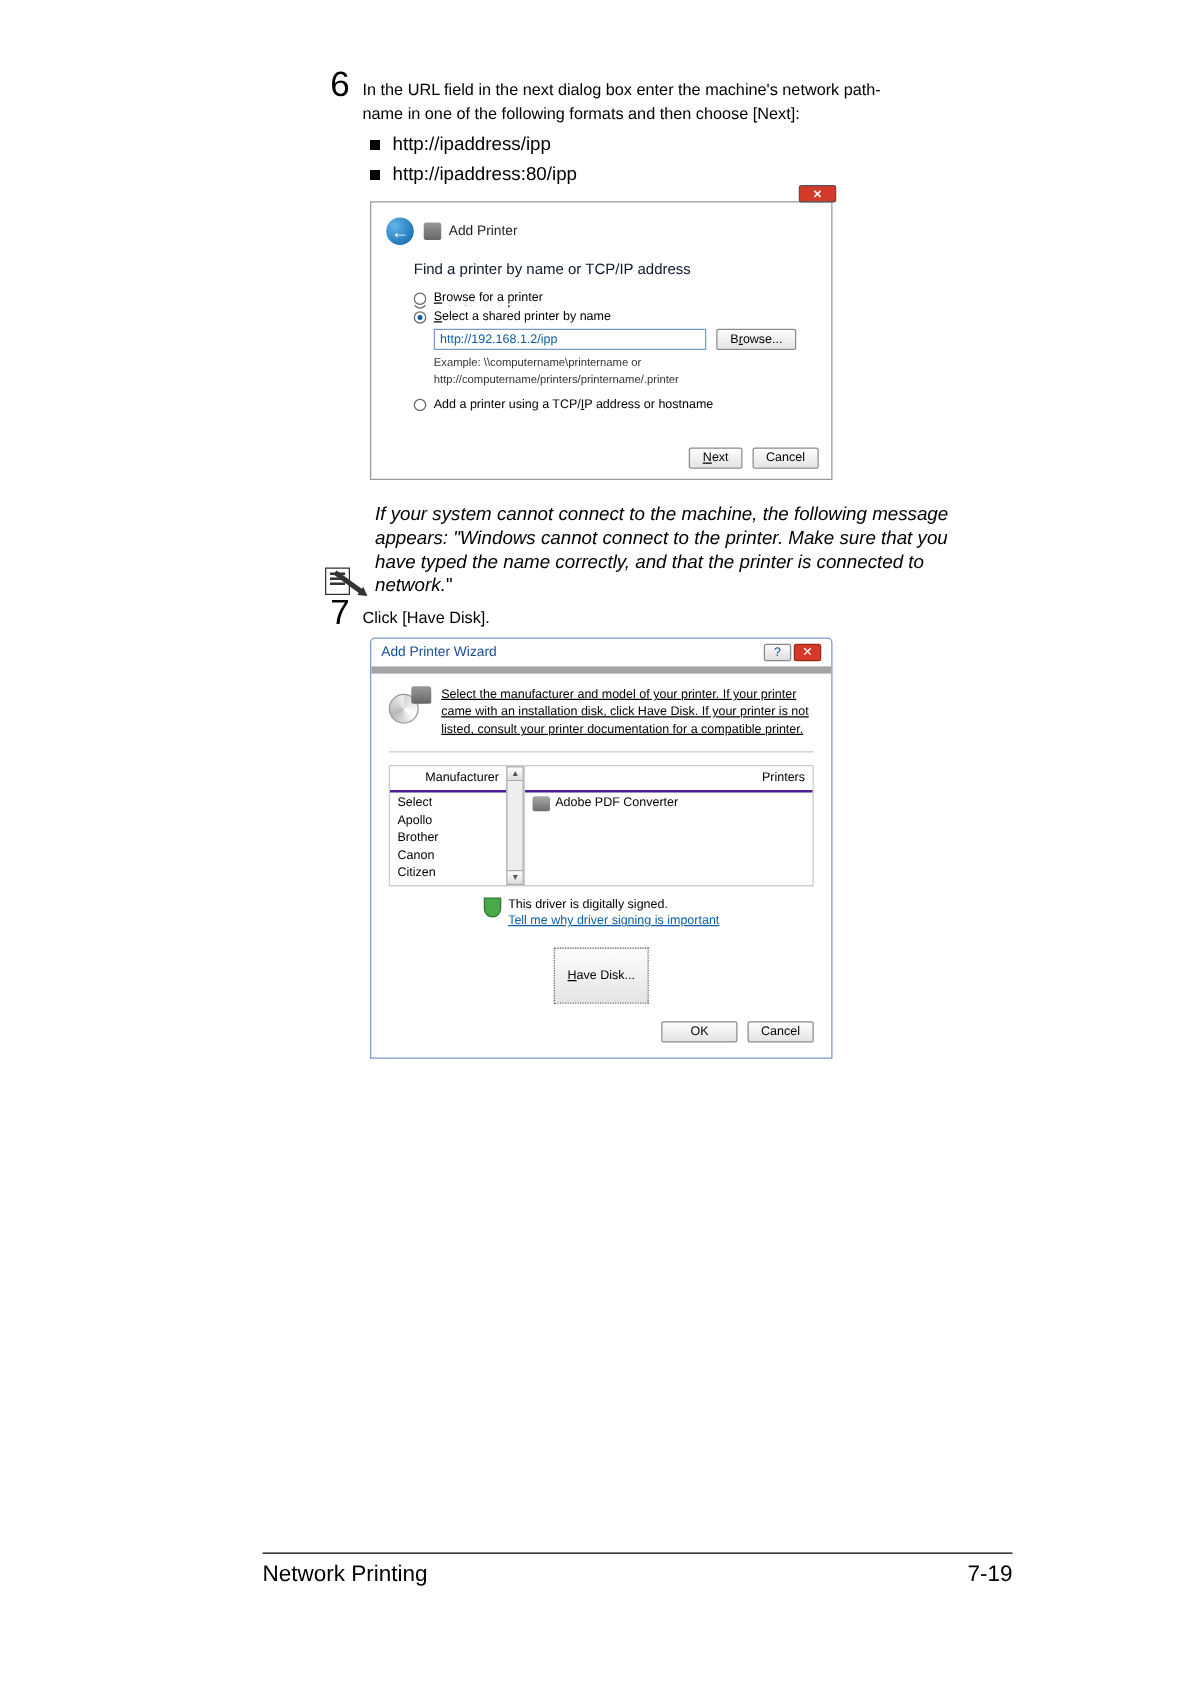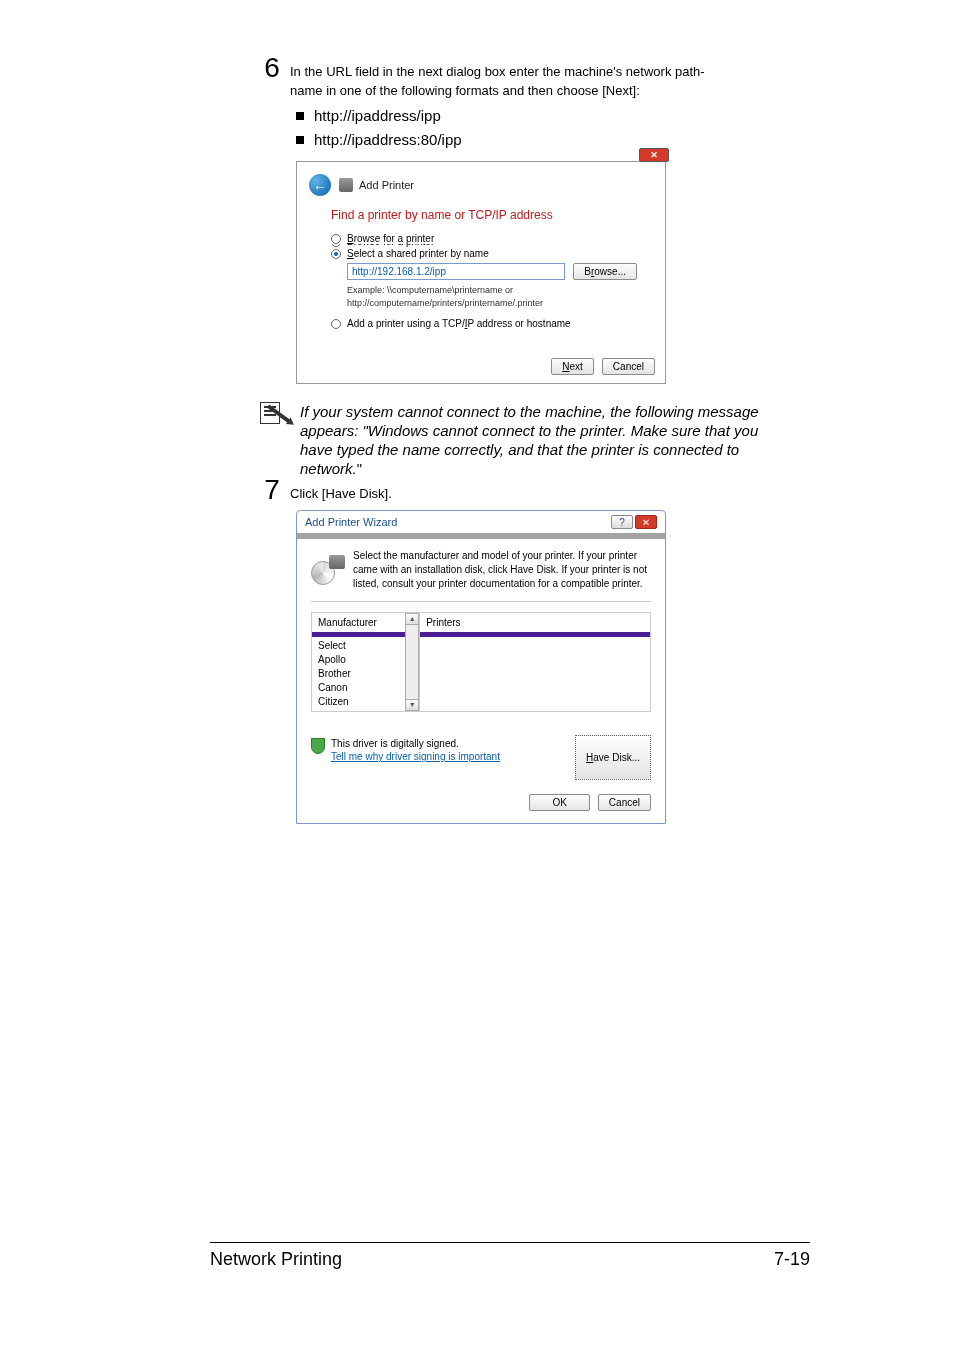--- a/index.html
+++ b/index.html
@@ -13,62 +13,62 @@
   .bullet-row { display: flex; align-items: flex-start; margin: 5px 0; }
   .bullet-square { width: 8px; height: 8px; background: #000; margin-top: 6px; margin-right: 10px; flex-shrink: 0; }
   .bullet-text { font-size: 15px; line-height: 19px; }
   .dialog1 { margin-left: 36px; margin-top: 12px; width: 370px; border: 1px solid #999; background: #fff; font-size: 10px; position: relative; }
   .d1-close { position: absolute; top: -14px; right: -4px; width: 30px; height: 14px; background: #d33a2a; border: 1px solid #555; border-radius: 2px; display: flex; align-items: center; justify-content: center; color: #fff; font-weight: bold; font-size: 9px; }
   .d1-title-row { display: flex; align-items: center; padding: 12px 12px 6px 12px; }
   .back-circle { width: 22px; height: 22px; border-radius: 50%; background: radial-gradient(circle at 30% 30%, #5fb4e8, #0a5fa8); display: flex; align-items: center; justify-content: center; margin-right: 8px; color: #fff; font-size: 14px; }
   .printer-glyph { width: 14px; height: 14px; background: linear-gradient(#999,#666); border-radius: 2px; margin-right: 6px; display: inline-block; }
   .d1-title { font-size: 11px; color: #222; }
   .d1-body { padding: 6px 28px 50px 34px; }
-  .d1-heading { color: #b91c1c; font-size: 12px; margin-bottom: 14px; }
+  .d1-heading { color: #0f172a; font-size: 12px; margin-bottom: 14px; }
   .radiolabel { font-size: 10px; margin: 4px 0; display: flex; align-items: center; }
   .radio { width: 10px; height: 10px; border: 1px solid #666; border-radius: 50%; margin-right: 6px; display: inline-block; position: relative; }
   .radio.sel::after { content: ""; position: absolute; left: 2px; top: 2px; width: 4px; height: 4px; background: #0a5fa8; border-radius: 50%; }
   .underline { text-decoration: underline; }
   .input-row { display: flex; align-items: center; margin: 4px 0 4px 16px; }
   .d1-input { flex: 1; border: 1px solid #7a9acb; padding: 2px 4px; font-size: 10px; color: #0a5fa8; margin-right: 8px; }
   .btn { background: linear-gradient(#fdfdfd, #e4e4e4); border: 1px solid #8a8a8a; border-radius: 2px; font-size: 10px; padding: 2px 10px; }
   .example { font-size: 9px; margin-left: 16px; color: #333; line-height: 13px; }
   .d1-footer { position: absolute; right: 10px; bottom: 8px; display: flex; gap: 8px; }
-  .note-row { display: flex; align-items: flex-start; margin-top: 18px; }
+  .note-row { display: flex; align-items: flex-end; margin-top: 18px; }
   .note-icon { width: 34px; height: 24px; margin-right: 6px; flex-shrink: 0; position: relative; }
   .note-icon .paper { position: absolute; left: 0; top: 0; width: 20px; height: 22px; border: 1px solid #333; background: #fff; }
   .note-icon .paper::before { content: ""; position: absolute; left: 3px; top: 3px; width: 12px; height: 2px; background: #333; box-shadow: 0 4px 0 #333, 0 8px 0 #333; }
   .note-icon .pencil { position: absolute; left: 8px; top: 2px; width: 26px; height: 4px; background: #333; transform: rotate(36deg); transform-origin: left center; }
   .note-icon .pencil::after { content: ""; position: absolute; right: -6px; top: -2px; border-left: 7px solid #333; border-top: 4px solid transparent; border-bottom: 4px solid transparent; }
   .note-text { font-size: 15px; line-height: 19px; font-style: italic; }
   .dialog2 { margin-left: 36px; margin-top: 6px; width: 370px; border: 1px solid #7a9acb; background: #fff; font-size: 10px; position: relative; border-radius: 4px 4px 0 0; }
   .d2-titlebar { border-bottom: 6px solid #a3a3a3; padding: 4px 8px; font-size: 11px; color: #1a4f8f; display: flex; justify-content: space-between; align-items: center; border-radius: 4px 4px 0 0; }
   .d2-winbtns { display: flex; gap: 2px; }
   .d2-winbtn { width: 22px; height: 14px; border: 1px solid #888; border-radius: 2px; display: flex; align-items: center; justify-content: center; font-size: 10px; background: linear-gradient(#fdfdfd,#ddd); }
   .d2-winbtn.close { background: #d33a2a; color: #fff; border-color: #9a2a1a; }
   .d2-body { padding: 10px 14px 10px 14px; }
-  .d2-intro { display: flex; align-items: center; border-bottom: 1px solid #ccc; padding-bottom: 10px; margin-bottom: 10px; }
+  .d2-intro { display: flex; align-items: flex-start; border-bottom: 1px solid #ccc; padding-bottom: 10px; margin-bottom: 10px; text-decoration: underline; }
   .d2-diskicon { width: 34px; height: 30px; margin-right: 8px; position: relative; flex-shrink: 0; }
   .d2-diskicon .disk { position: absolute; left: 0; top: 6px; width: 24px; height: 24px; border-radius: 50%; background: conic-gradient(#d6d6d6, #fff, #b8b8b8, #eee); border: 1px solid #999; }
   .d2-diskicon .prn { position: absolute; right: 0; top: 0; width: 16px; height: 14px; background: linear-gradient(#999,#666); border-radius: 2px; }
   .d2-introtxt { font-size: 10px; line-height: 14px; }
   .d2-lists { display: flex; border: 1px solid #ccc; }
   .d2-col { padding: 0; }
   .d2-col.left { width: 32%; border-right: 1px solid #ccc; }
   .d2-col.right { flex: 1; }
-  .d2-colhdr { padding: 4px 6px; font-size: 10px; border-bottom: 5px solid #4c1d95; display: flex; justify-content: flex-start; align-items: center; }
+  .d2-colhdr { padding: 4px 6px; font-size: 10px; border-bottom: 2px solid #4c1d95; display: flex; justify-content: flex-end; align-items: center; }
   .d2-listbody { height: 74px; overflow: hidden; padding: 2px 6px; }
   .d2-listbody div { font-size: 10px; line-height: 14px; }
   .scroll { display: flex; flex-direction: column; }
   .scroll .sbtn { width: 14px; height: 12px; background: linear-gradient(#fdfdfd,#ddd); border: 1px solid #aaa; font-size: 8px; text-align: center; line-height: 10px; color: #555; }
   .scroll .track { width: 14px; flex: 1; background: #eee; border-left: 1px solid #aaa; border-right: 1px solid #aaa; }
   .d2-left-wrap { display: flex; }
   .prn-listitem { display: flex; align-items: center; }
   .prn-listitem .icon { width: 14px; height: 12px; background: linear-gradient(#a9a9a9,#6d6d6d); border-radius: 2px; margin-right: 4px; display: inline-block; }
-  .d2-signed { display: flex; align-items: center; justify-content: space-between; padding: 8px 0 6px 0; border-top: 1px solid #ccc; margin-top: -1px; }
+  .d2-signed { display: flex; align-items: center; justify-content: space-between; padding: 8px 0 6px 0; border-top: 1px solid #ccc; margin-top: -1px; flex-direction: column; }
   .signed-left { display: flex; align-items: flex-start; gap: 6px; }
   .shield { width: 14px; height: 16px; background: #4aa84a; border: 1px solid #2a7a2a; border-radius: 0 0 7px 7px; flex-shrink: 0; margin-top: 1px; }
   .signed-text { font-size: 10px; line-height: 13px; }
   .signlink { color: #0a5fa8; text-decoration: underline; }
   .dotted-btn { border: 1px dotted #666; background: linear-gradient(#fdfdfd,#e4e4e4); font-size: 10px; padding: 16px 10px; margin-top: 15px; }
   .d2-footer { display: flex; justify-content: flex-end; gap: 8px; padding: 8px 0 2px 0; }
   .page-footer { position: absolute; left: 210px; right: 144px; bottom: 80px; }
   .footerline { border-top: 1px solid #000; height: 1px; margin-bottom: 6px; }
   .footer-row { display: flex; justify-content: space-between; font-size: 18px; }
 </style>
@@ -196,20 +196,26 @@
                 <div class="sbtn">▴</div>
                 <div class="track" style="height:64px;"></div>
                 <div class="sbtn">▾</div>
               </div>
             </div>
           </div>
           <div class="d2-col right">
             <div class="d2-colhdr">
               <span>Printers</span>
             </div>
+            <div class="d2-listbody">
+              <div class="prn-listitem">
+                <span class="icon"></span>
+                <span>Adobe PDF Converter</span>
+              </div>
+            </div>
           </div>
         </div>
 
         <div class="d2-signed">
           <div class="signed-left">
             <div class="shield"></div>
             <div class="signed-text">
               <div>This driver is digitally signed.</div>
               <div class="signlink">Tell me why driver signing is important</div>
             </div>

